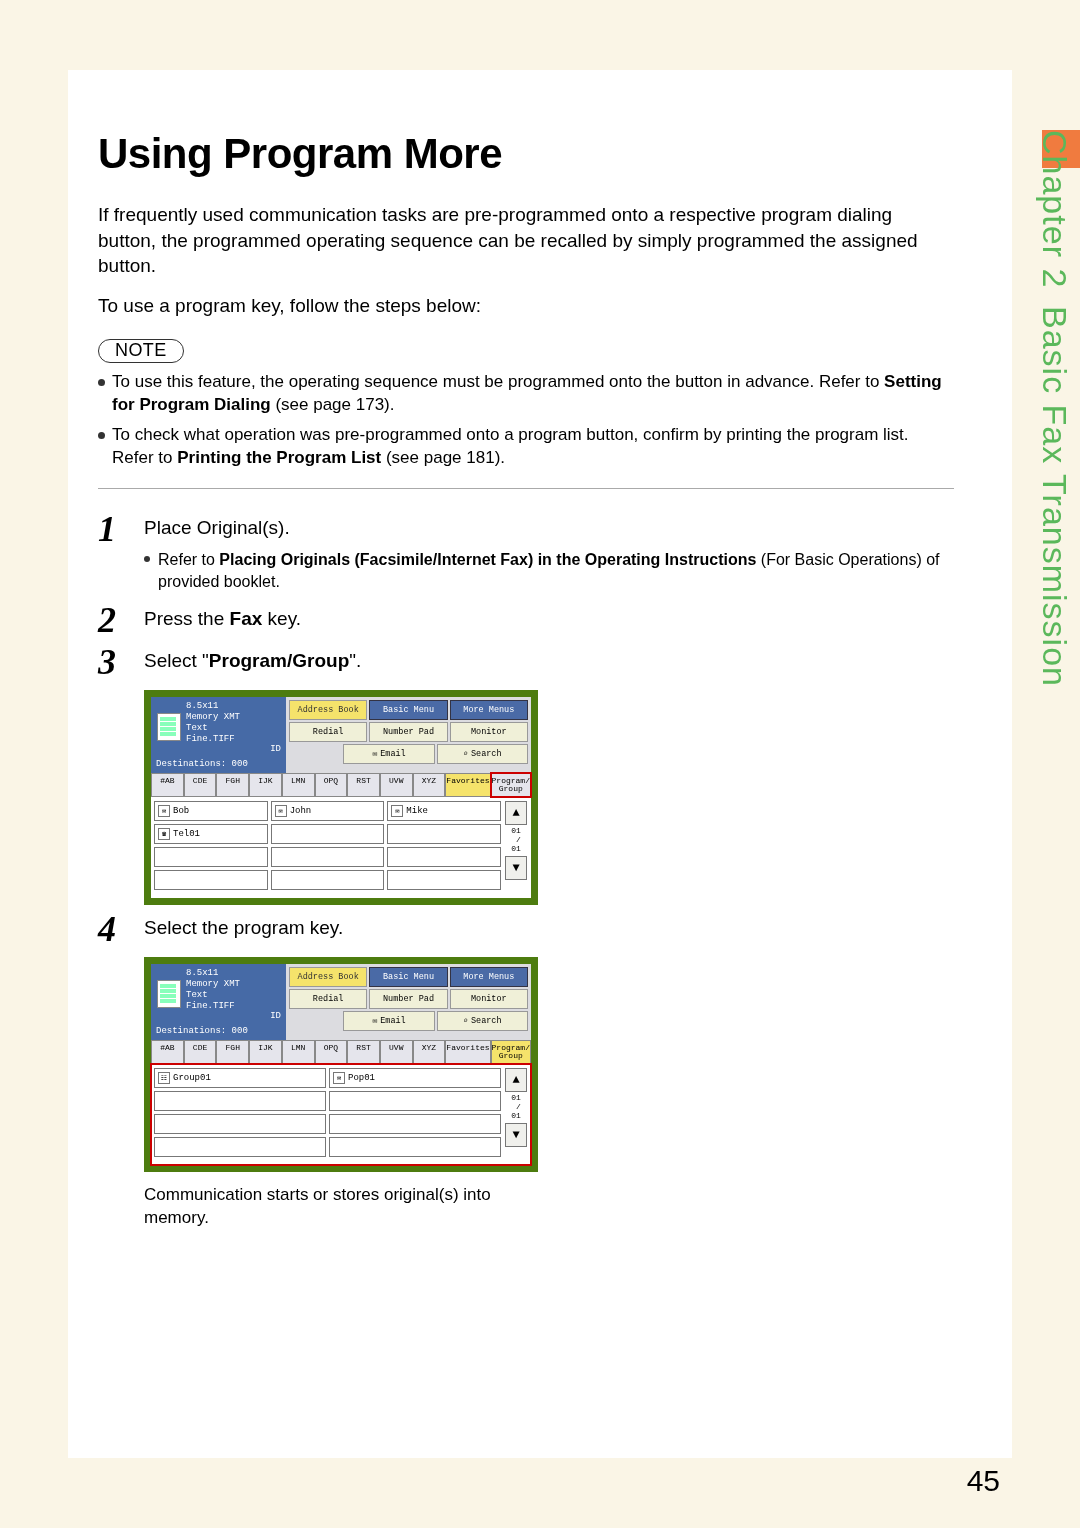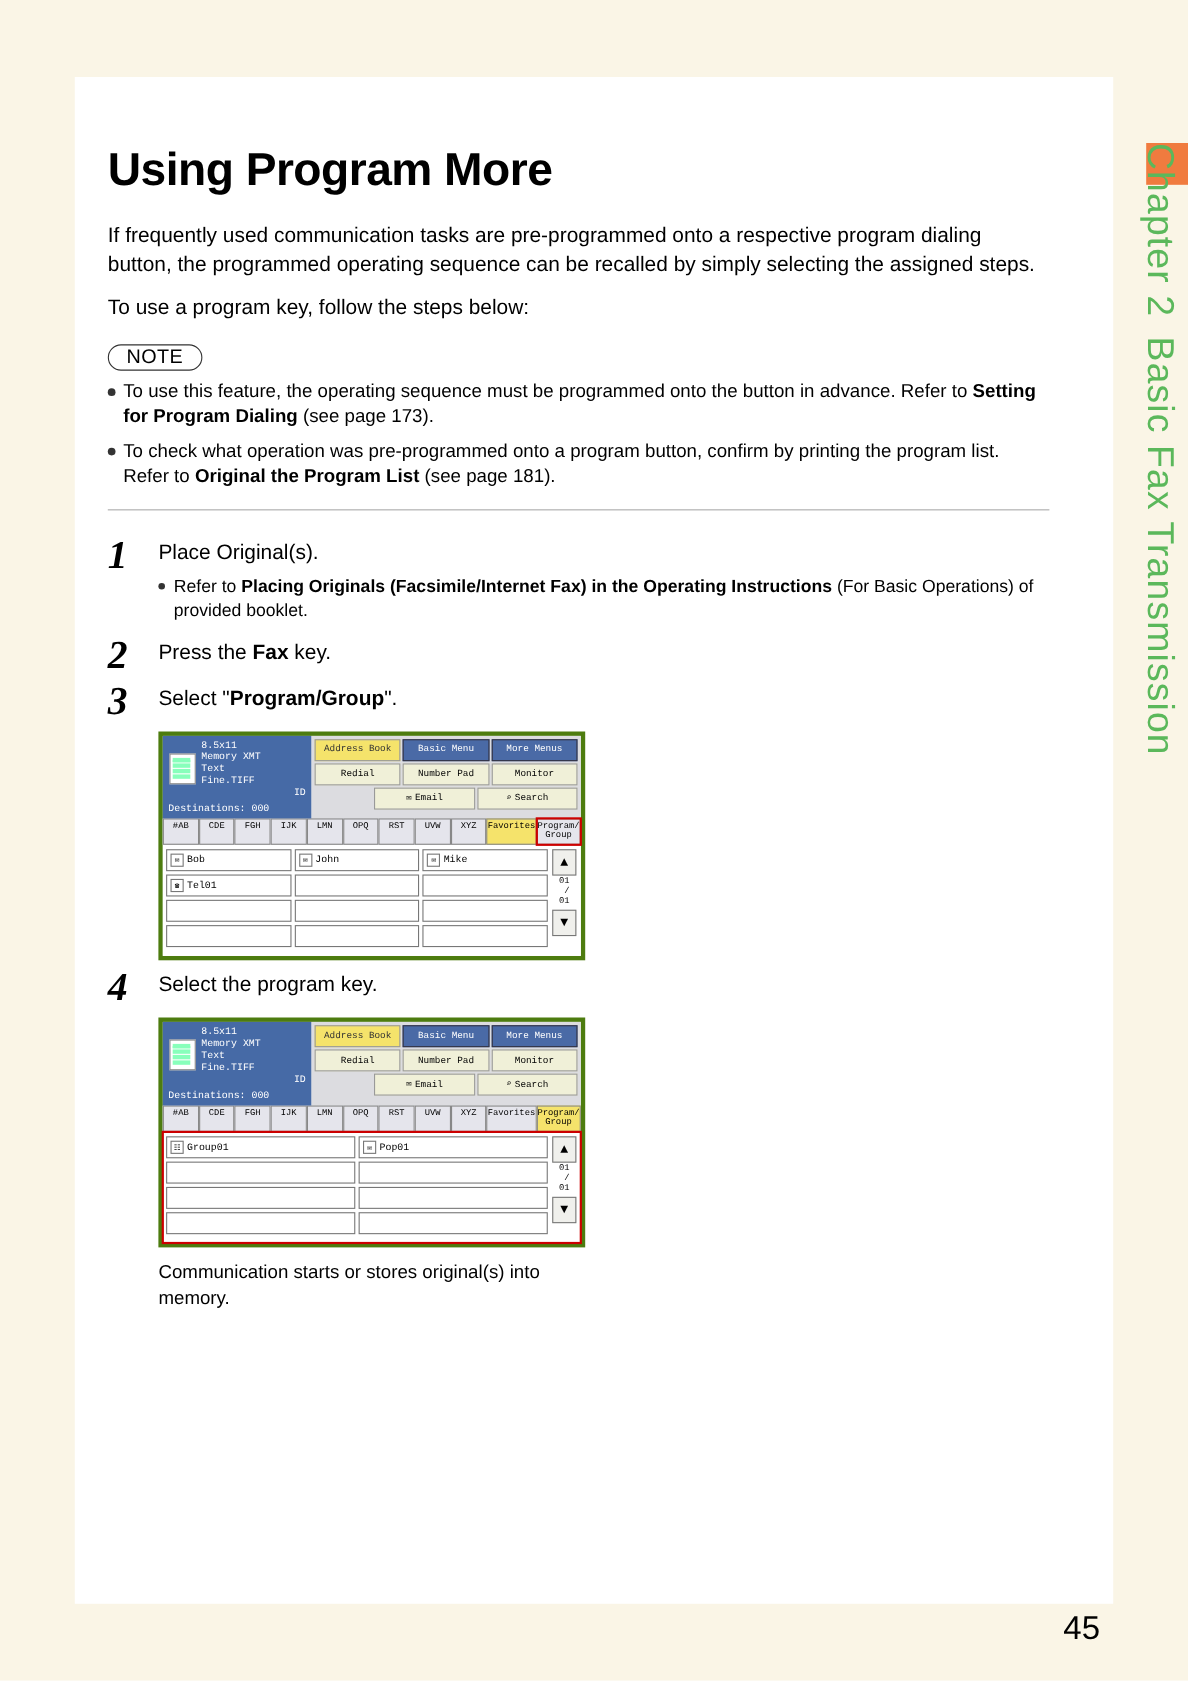--- a/index.html
+++ b/index.html
@@ -16,21 +16,21 @@
   ul.notes>li::before{content:"";position:absolute;left:0;top:8px;width:7px;height:7px;background:#333;border-radius:50%}
   .bold{font-weight:700}
   hr.sep{border:none;border-top:1px solid #aaa;margin:10px 0 26px 0}
   .step{display:flex;align-items:flex-start;margin-bottom:10px}
   .step-num{font-size:36px;font-style:italic;font-weight:900;font-family:"Times New Roman",serif;width:46px;line-height:1;margin-top:-4px}
   .step-body{flex:1;font-size:19px;line-height:1.35}
   .sub-bullets{list-style:none;padding:0;margin:8px 0 0 0;font-size:16px;line-height:1.35}
   .sub-bullets>li{position:relative;padding-left:14px;margin-bottom:4px}
   .sub-bullets>li::before{content:"";position:absolute;left:0;top:7px;width:6px;height:6px;background:#333;border-radius:50%}
   .screenshot-wrap{margin:10px 0 10px 46px}
-  .device{width:380px;border:4px solid #4d7c0f;background:#fff;font-family:"Courier New",monospace;font-size:10px}
+  .device{width:380px;border:7px solid #4d7c0f;background:#fff;font-family:"Courier New",monospace;font-size:10px}
   .dv-top{display:flex}
   .dv-left{width:135px;background:#466aa6;color:#fff;padding:4px 5px;box-sizing:border-box;position:relative}
   .dv-docicon{position:absolute;left:6px;top:16px;width:22px;height:26px;background:#fff;border:1px solid #888}
   .dv-docicon::after{content:"";position:absolute;left:2px;top:3px;width:16px;height:2px;background:#8fb;border-bottom:2px solid #8fb;box-shadow:0 5px 0 #8fb,0 10px 0 #8fb,0 15px 0 #8fb}
   .dv-info{margin-left:30px;font-size:9px;line-height:1.2}
   .dv-dest{margin-top:4px;font-size:9px}
   .dv-right{flex:1;background:#dcdce0;display:grid;grid-template-columns:1fr 1fr 1fr;grid-template-rows:20px 20px 20px;gap:2px;padding:3px;box-sizing:border-box}
   .dv-btn{background:#f0f0d8;border:1px solid #999;font-size:8.5px;display:flex;align-items:center;justify-content:center;text-align:center;padding:0 1px;line-height:1}
   .dv-btn.blue{background:#4a6aa6;color:#fff;border-color:#334}
   .dv-btn.yellow{background:#f5e36b;color:#333}
@@ -61,30 +61,30 @@
     <div class="side-bar"></div>
     <div class="side-text">
       <span>Chapter 2</span>
       <span style="height:18px;display:inline-block"></span>
       <span>Basic Fax Transmission</span>
     </div>
   </div>
 
   <div class="inner">
     <h1>Using Program More</h1>
-    <p class="body-text">If frequently used communication tasks are pre-programmed onto a respective program dialing button, the programmed operating sequence can be recalled by simply selecting the assigned steps.</p>
+    <p class="body-text">If frequently used communication tasks are pre-programmed onto a respective program dialing button, the programmed operating sequence can be recalled by simply programmed the assigned button.</p>
     <p class="body-text">To use a program key, follow the steps below:</p>
 
     <span class="note-badge">NOTE</span>
     <ul class="notes">
       <li>
         <span>To use this feature, the operating sequence must be programmed onto the button in advance. Refer to </span><span class="bold">Setting for Program Dialing</span><span> (see page 173).</span>
       </li>
       <li>
-        <span>To check what operation was pre-programmed onto a program button, confirm by printing the program list. Refer to </span><span class="bold">Original the Program List</span><span> (see page 181).</span>
+        <span>To check what operation was pre-programmed onto a program button, confirm by printing the program list. Refer to </span><span class="bold">Printing the Program List</span><span> (see page 181).</span>
       </li>
     </ul>
 
     <hr class="sep">
 
     
     <div class="step">
       <div class="step-num">1</div>
       <div class="step-body">
         <span>Place Original(s).</span>

